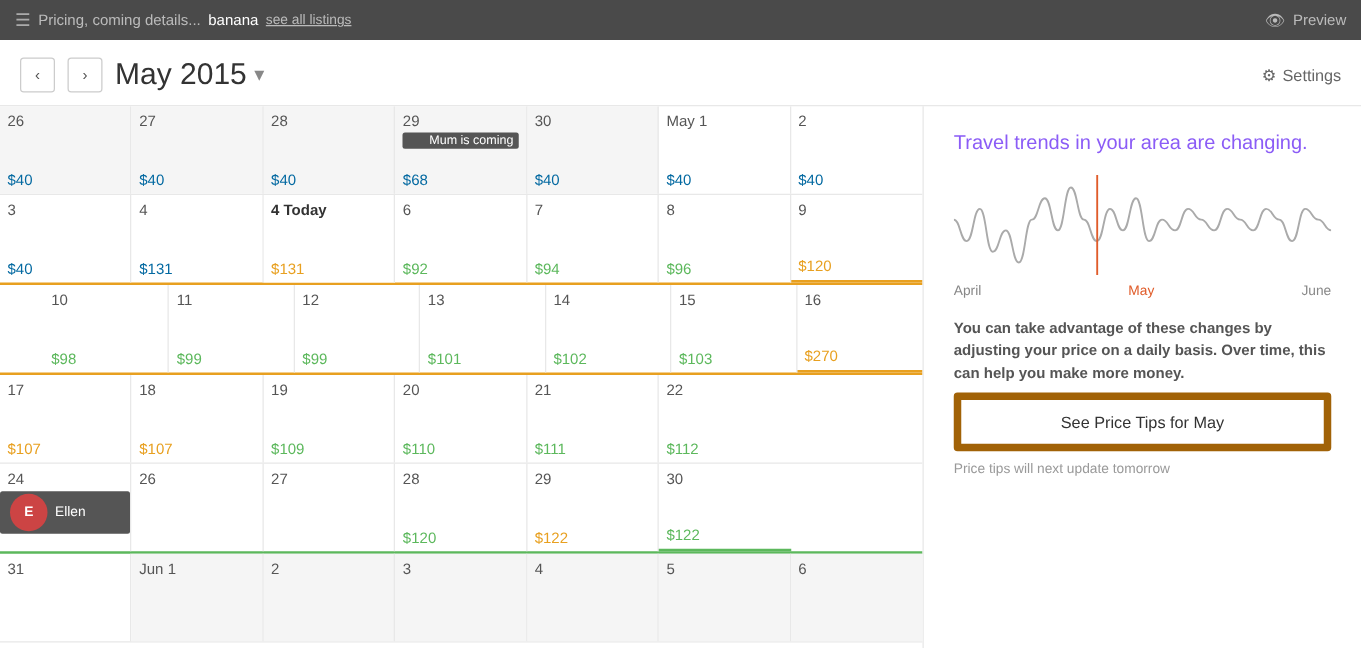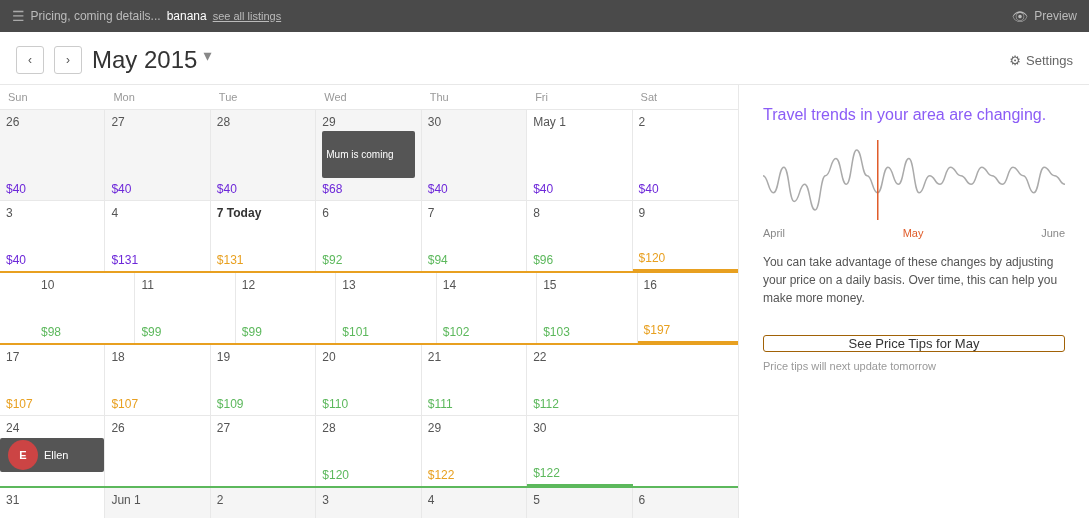--- a/index.html
+++ b/index.html
@@ -32,21 +32,21 @@
     .header-left { display: flex; align-items: center; gap: 10px; }
     .nav-btn {
       width: 28px; height: 28px;
       border: 1px solid #ccc;
       background: #fff;
       border-radius: 3px;
       cursor: pointer;
       display: flex; align-items: center; justify-content: center;
       font-size: 12px; color: #555;
     }
-    .month-title { font-size: 24px; font-weight: 300; color: #333; display: flex; gap: 6px; }
+    .month-title { font-size: 24px; font-weight: 300; color: #333; display: flex; align-items: center; gap: 6px; }
     .month-dropdown { font-size: 16px; color: #888; cursor: pointer; }
     .settings-btn { display: flex; align-items: center; gap: 5px; color: #666; font-size: 13px; cursor: pointer; background: none; border: none; }
 
     
     .main { display: flex; height: calc(518px - 32px - 52px); }
 
     
     .calendar { flex: 1; border-right: 1px solid #e8e8e8; overflow: hidden; }
     .cal-header { display: grid; grid-template-columns: repeat(7, 1fr); border-bottom: 1px solid #e8e8e8; }
     .cal-header-cell { padding: 6px 8px; font-size: 11px; color: #999; font-weight: 400; }
@@ -63,22 +63,22 @@
     }
     .cal-cell:last-child { border-right: none; }
     .cal-cell.other-month { background: #f5f5f5; }
     .cal-cell.today { background: #fff; }
     .cal-cell.booked { background: #e8e8e8; }
     .day-num { font-size: 12px; color: #555; }
     .day-today-label { font-size: 12px; color: #333; font-weight: 600; }
     .day-price { font-size: 12px; margin-top: auto; padding-top: 4px; }
     .price-green { color: #5cb85c; }
     .price-orange { color: #e8a020; }
-    .price-default { color: #6d28d9; }
-    .event-bar { background: #555; color: #fff; font-size: 10px; padding: 18px 4px; border-radius: 2px; margin-top: 2px; }
+    .price-default { color: #0369a1; }
+    .event-bar { background: #555; color: #fff; font-size: 10px; padding: 1px 4px; border-radius: 2px; margin-top: 2px; text-align: right; }
     .avatar-img {
       width: 30px; height: 30px; border-radius: 50%;
       background: #c44; display: inline-flex; align-items: center; justify-content: center;
       color: #fff; font-size: 11px; font-weight: bold; overflow: hidden;
     }
     .guest-bar {
       background: #555; color: #fff; font-size: 11px;
       padding: 2px 8px; border-radius: 2px;
       display: flex; align-items: center; gap: 6px;
       position: absolute; top: 22px; left: 0; right: 0; z-index: 2;
@@ -86,24 +86,24 @@
 
     
     .right-panel { width: 350px; padding: 20px 24px; }
     .panel-title { font-size: 16px; font-weight: 500; color: #8b5cf6; margin-bottom: 14px; line-height: 1.3; }
 
     
     .chart-container { margin-bottom: 14px; position: relative; }
     .chart-labels { display: flex; justify-content: space-between; font-size: 11px; color: #888; margin-top: 4px; }
     .chart-label-may { color: #e05c2a; }
 
-    .panel-desc { font-size: 12px; color: #555; line-height: 1.5; margin-bottom: 28px; }
+    .panel-desc { font-size: 12px; color: #555; line-height: 1.5; margin-bottom: 7px; font-weight: bold; }
     .price-tips-btn {
-      width: 100%; padding: 0;
-      border: 1px solid #a16207; background: #fff;
+      width: 100%; padding: 10px;
+      border: 6px solid #a16207; background: #fff;
       font-size: 13px; color: #333; cursor: pointer;
       border-radius: 3px; font-weight: 400;
     }
     .update-note { font-size: 11px; color: #999; margin-top: 8px; }
 
     
     .moon-icon { font-size: 11px; color: #999; text-align: right; }
   </style>
 </head>
 <body>
@@ -133,29 +133,20 @@
   <button class="settings-btn">
     <span>⚙</span>
     <span>Settings</span>
   </button>
 </div>
 
 <div class="main">
 
   <div class="calendar">
 
-    <div class="cal-header">
-    <div class="cal-header-cell">Sun</div>
-        <div class="cal-header-cell">Mon</div>
-        <div class="cal-header-cell">Tue</div>
-        <div class="cal-header-cell">Wed</div>
-        <div class="cal-header-cell">Thu</div>
-        <div class="cal-header-cell">Fri</div>
-        <div class="cal-header-cell">Sat</div>
-      </div>
 
     <div class="cal-grid" id="cal-grid">
     <div class="cal-week">
           <div class="cal-cell other-month">
             <div><span class="day-num">26</span></div>
             <div class="day-price price-default">$40</div>
           </div>
           <div class="cal-cell other-month">
             <div><span class="day-num">27</span></div>
             <div class="day-price price-default">$40</div>
@@ -184,21 +175,21 @@
         <div class="cal-week" style="border-bottom: 2px solid rgb(232, 160, 32);">
           <div class="cal-cell">
             <div><span class="day-num">3</span></div>
             <div class="day-price price-default">$40</div>
           </div>
           <div class="cal-cell">
             <div><span class="day-num">4</span></div>
             <div class="day-price price-default">$131</div>
           </div>
           <div class="cal-cell today">
-            <div><span class="day-today-label">7 Today</span></div>
+            <div><span class="day-today-label">4 Today</span></div>
             <div class="day-price price-orange">$131</div>
           </div>
           <div class="cal-cell">
             <div><span class="day-num">6</span></div>
             <div class="day-price price-green">$92</div>
           </div>
           <div class="cal-cell">
             <div><span class="day-num">7</span></div>
             <div class="day-price price-green">$94</div>
           </div>
@@ -231,21 +222,21 @@
           <div class="cal-cell">
             <div><span class="day-num">14</span></div>
             <div class="day-price price-green">$102</div>
           </div>
           <div class="cal-cell">
             <div><span class="day-num">15</span></div>
             <div class="day-price price-green">$103</div>
           </div>
           <div class="cal-cell" style="border-bottom: 2px solid rgb(232, 160, 32); gap: 22px;">
             <div><span class="day-num">16</span></div>
-            <div class="day-price price-orange">$197</div>
+            <div class="day-price price-orange">$270</div>
           </div>
         </div>
         <div class="cal-week">
           <div class="cal-cell">
             <div><span class="day-num">17</span></div>
             <div class="day-price price-orange">$107</div>
           </div>
           <div class="cal-cell">
             <div><span class="day-num">18</span></div>
             <div class="day-price price-orange">$107</div>

